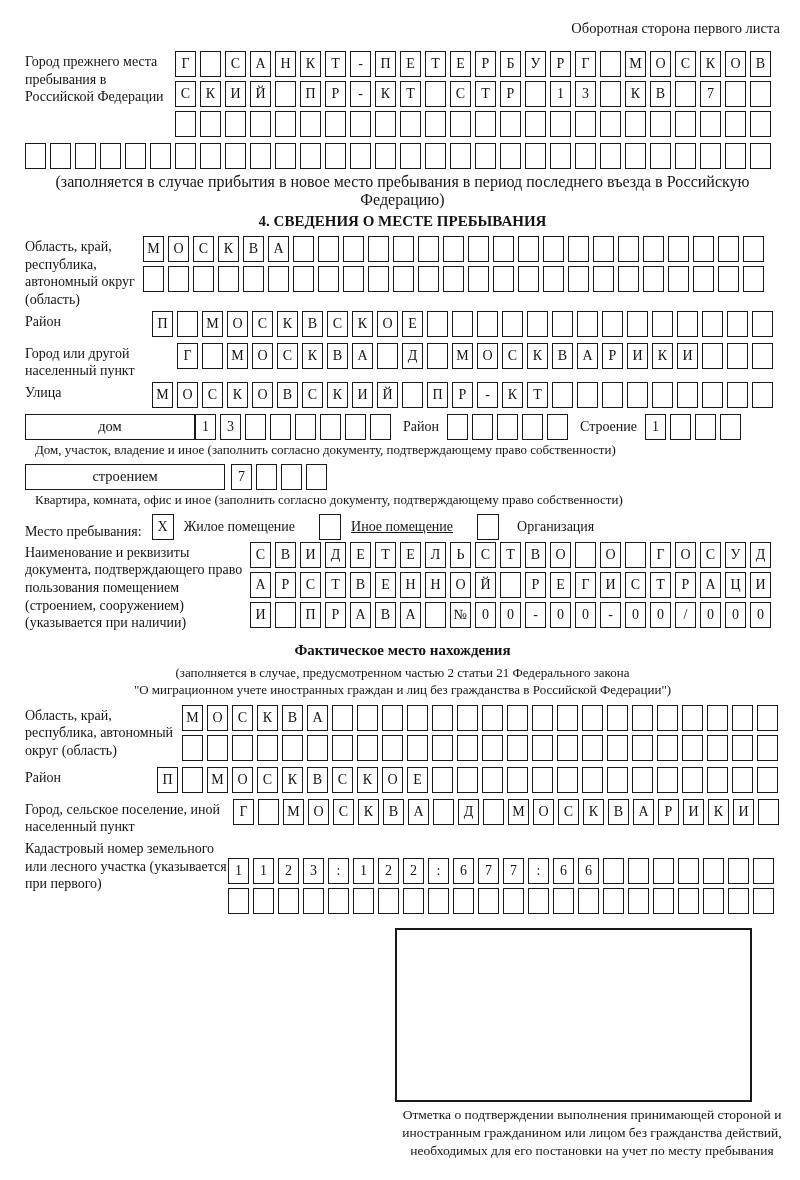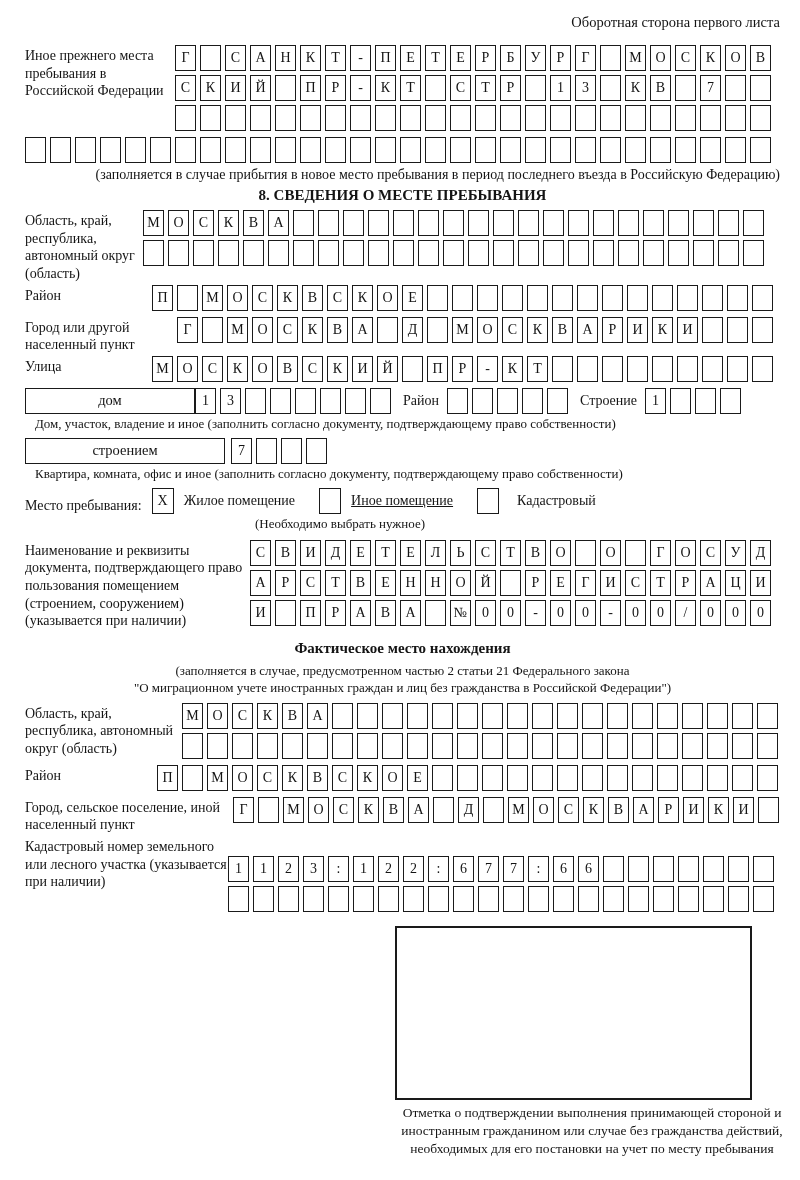--- a/index.html
+++ b/index.html
@@ -1,29 +1,29 @@
 <!DOCTYPE html>
 <html><head>
 <meta charset="utf-8">
 <style>
   html,body{margin:0;padding:0;background:#ffffff;}
   body{width:800px;height:1180px;overflow:hidden;color:#141414;
        font-family:"Liberation Serif","DejaVu Serif",serif;font-size:14px;}
-  .page{box-sizing:border-box;width:800px;height:1180px;padding:14px 20px 0 25px;position:relative;}
+  .page{box-sizing:border-box;width:800px;height:1180px;padding:20px 20px 0 25px;position:relative;}
   .hdr{text-align:right;font-size:14.5px;margin-bottom:14px;}
   .cellrow{display:flex;margin-bottom:4px;}
   .cell{box-sizing:border-box;flex:0 0 auto;width:21px;height:26px;border:1.5px solid #1a1a1a;
         margin-right:4px;display:inline-flex;align-items:center;justify-content:center;
         font-size:14px;line-height:1;background:#fff;}
   .field{display:flex;align-items:flex-start;margin-bottom:2px;}
   .flabel{flex:0 0 auto;line-height:1.26;padding-top:2px;}
   .w150{width:150px}.w118{width:118px}.w127{width:127px}.w152{width:152px}
   .w225{width:225px}.w157{width:157px}.w132{width:132px}.w208{width:208px}.w203{width:203px}
   .rows{flex:1 1 auto;}
-  .note-c{text-align:right;font-size:14px;margin:2px 0 4px 0;}
+  .note-c{text-align:center;font-size:16px;margin:2px 0 4px 0;}
   .sec-title{text-align:center;font-weight:bold;font-size:15px;margin:4px 0 6px 0;}
   .bigbox{box-sizing:border-box;height:26px;border:1.5px solid #1a1a1a;display:flex;
           align-items:center;justify-content:center;font-size:14.5px;flex:0 0 auto;}
   .houserow{display:flex;align-items:center;margin-bottom:2px;}
   .inline-lbl{padding:0 8px;line-height:1.1;}
   .caption{font-size:13px;margin:2px 0 6px 10px;}
   .stayrow{display:flex;align-items:flex-end;margin:4px 0 2px 0;}
   .stay-opt{display:flex;align-items:center;}
   .stay-opt .cell{margin:0 10px 0 10px;width:22px;}
   .staynote{font-size:13px;margin:0 0 8px 230px;}
@@ -33,21 +33,21 @@
   .stampcap{width:410px;margin-left:362px;text-align:center;font-size:13.5px;line-height:1.35;}
 </style>
 </head>
 <body>
 
 <div class="page">
 
   <div class="hdr">Оборотная сторона первого листа</div>
 
   <div class="field">
-    <div class="flabel w150">Иное прежнего места пребывания в Российской Федерации</div>
+    <div class="flabel w150">Город прежнего места пребывания в Российской Федерации</div>
     <div class="rows">
       <div class="cellrow">
           <span class="cell">Г</span>
           <span class="cell"></span>
           <span class="cell">С</span>
           <span class="cell">А</span>
           <span class="cell">Н</span>
           <span class="cell">К</span>
           <span class="cell">Т</span>
           <span class="cell">-</span>
@@ -149,21 +149,21 @@
       <span class="cell"></span>
       <span class="cell"></span>
       <span class="cell"></span>
       <span class="cell"></span>
       <span class="cell"></span>
       <span class="cell"></span>
       <span class="cell"></span>
     </div>
   <div class="note-c">(заполняется в случае прибытия в новое место пребывания в период последнего въезда в Российскую Федерацию)</div>
 
-  <div class="sec-title">8. СВЕДЕНИЯ О МЕСТЕ ПРЕБЫВАНИЯ</div>
+  <div class="sec-title">4. СВЕДЕНИЯ О МЕСТЕ ПРЕБЫВАНИЯ</div>
 
   <div class="field">
     <div class="flabel w118">Область, край, республика, автономный округ (область)</div>
     <div class="rows">
       <div class="cellrow">
           <span class="cell">М</span>
           <span class="cell">О</span>
           <span class="cell">С</span>
           <span class="cell">К</span>
           <span class="cell">В</span>
@@ -362,24 +362,23 @@
     <div class="stay-opt">
       <span class="cell">X</span>
       <span>Жилое помещение</span>
     </div>
     <div class="stay-opt" style="margin-left:14px;text-decoration:underline;">
       <span class="cell"></span>
       <span>Иное помещение</span>
     </div>
     <div class="stay-opt" style="margin-left:14px;">
       <span class="cell" style="margin-right:18px;"></span>
-      <span>Кадастровый</span>
-    </div>
-  </div>
-  <div class="staynote">(Необходимо выбрать нужное)</div>
+      <span>Организация</span>
+    </div>
+  </div>
 
   <div class="field">
     <div class="flabel w225">Наименование и реквизиты документа, подтверждающего право пользования помещением (строением, сооружением) (указывается при наличии)</div>
     <div class="rows">
       <div class="cellrow">
           <span class="cell">С</span>
           <span class="cell">В</span>
           <span class="cell">И</span>
           <span class="cell">Д</span>
           <span class="cell">Е</span>
@@ -568,21 +567,21 @@
           <span class="cell">Р</span>
           <span class="cell">И</span>
           <span class="cell">К</span>
           <span class="cell">И</span>
           <span class="cell"></span>
         </div>
       </div>
   </div>
 
   <div class="field">
-    <div class="flabel w203">Кадастровый номер земельного или лесного участка (указывается при наличии)</div>
+    <div class="flabel w203">Кадастровый номер земельного или лесного участка (указывается при первого)</div>
     <div class="rows" style="padding-top:20px;">
       <div class="cellrow">
           <span class="cell">1</span>
           <span class="cell">1</span>
           <span class="cell">2</span>
           <span class="cell">3</span>
           <span class="cell">:</span>
           <span class="cell">1</span>
           <span class="cell">2</span>
           <span class="cell">2</span>
@@ -622,15 +621,15 @@
           <span class="cell"></span>
           <span class="cell"></span>
           <span class="cell"></span>
           <span class="cell"></span>
           <span class="cell"></span>
         </div>
     </div>
   </div>
 
   <div class="stampbox"></div>
-  <div class="stampcap">Отметка о подтверждении выполнения принимающей стороной и иностранным гражданином или случае без гражданства действий, необходимых для его постановки на учет по месту пребывания</div>
+  <div class="stampcap">Отметка о подтверждении выполнения принимающей стороной и иностранным гражданином или лицом без гражданства действий, необходимых для его постановки на учет по месту пребывания</div>
 
 </div>
 
 </body></html>

